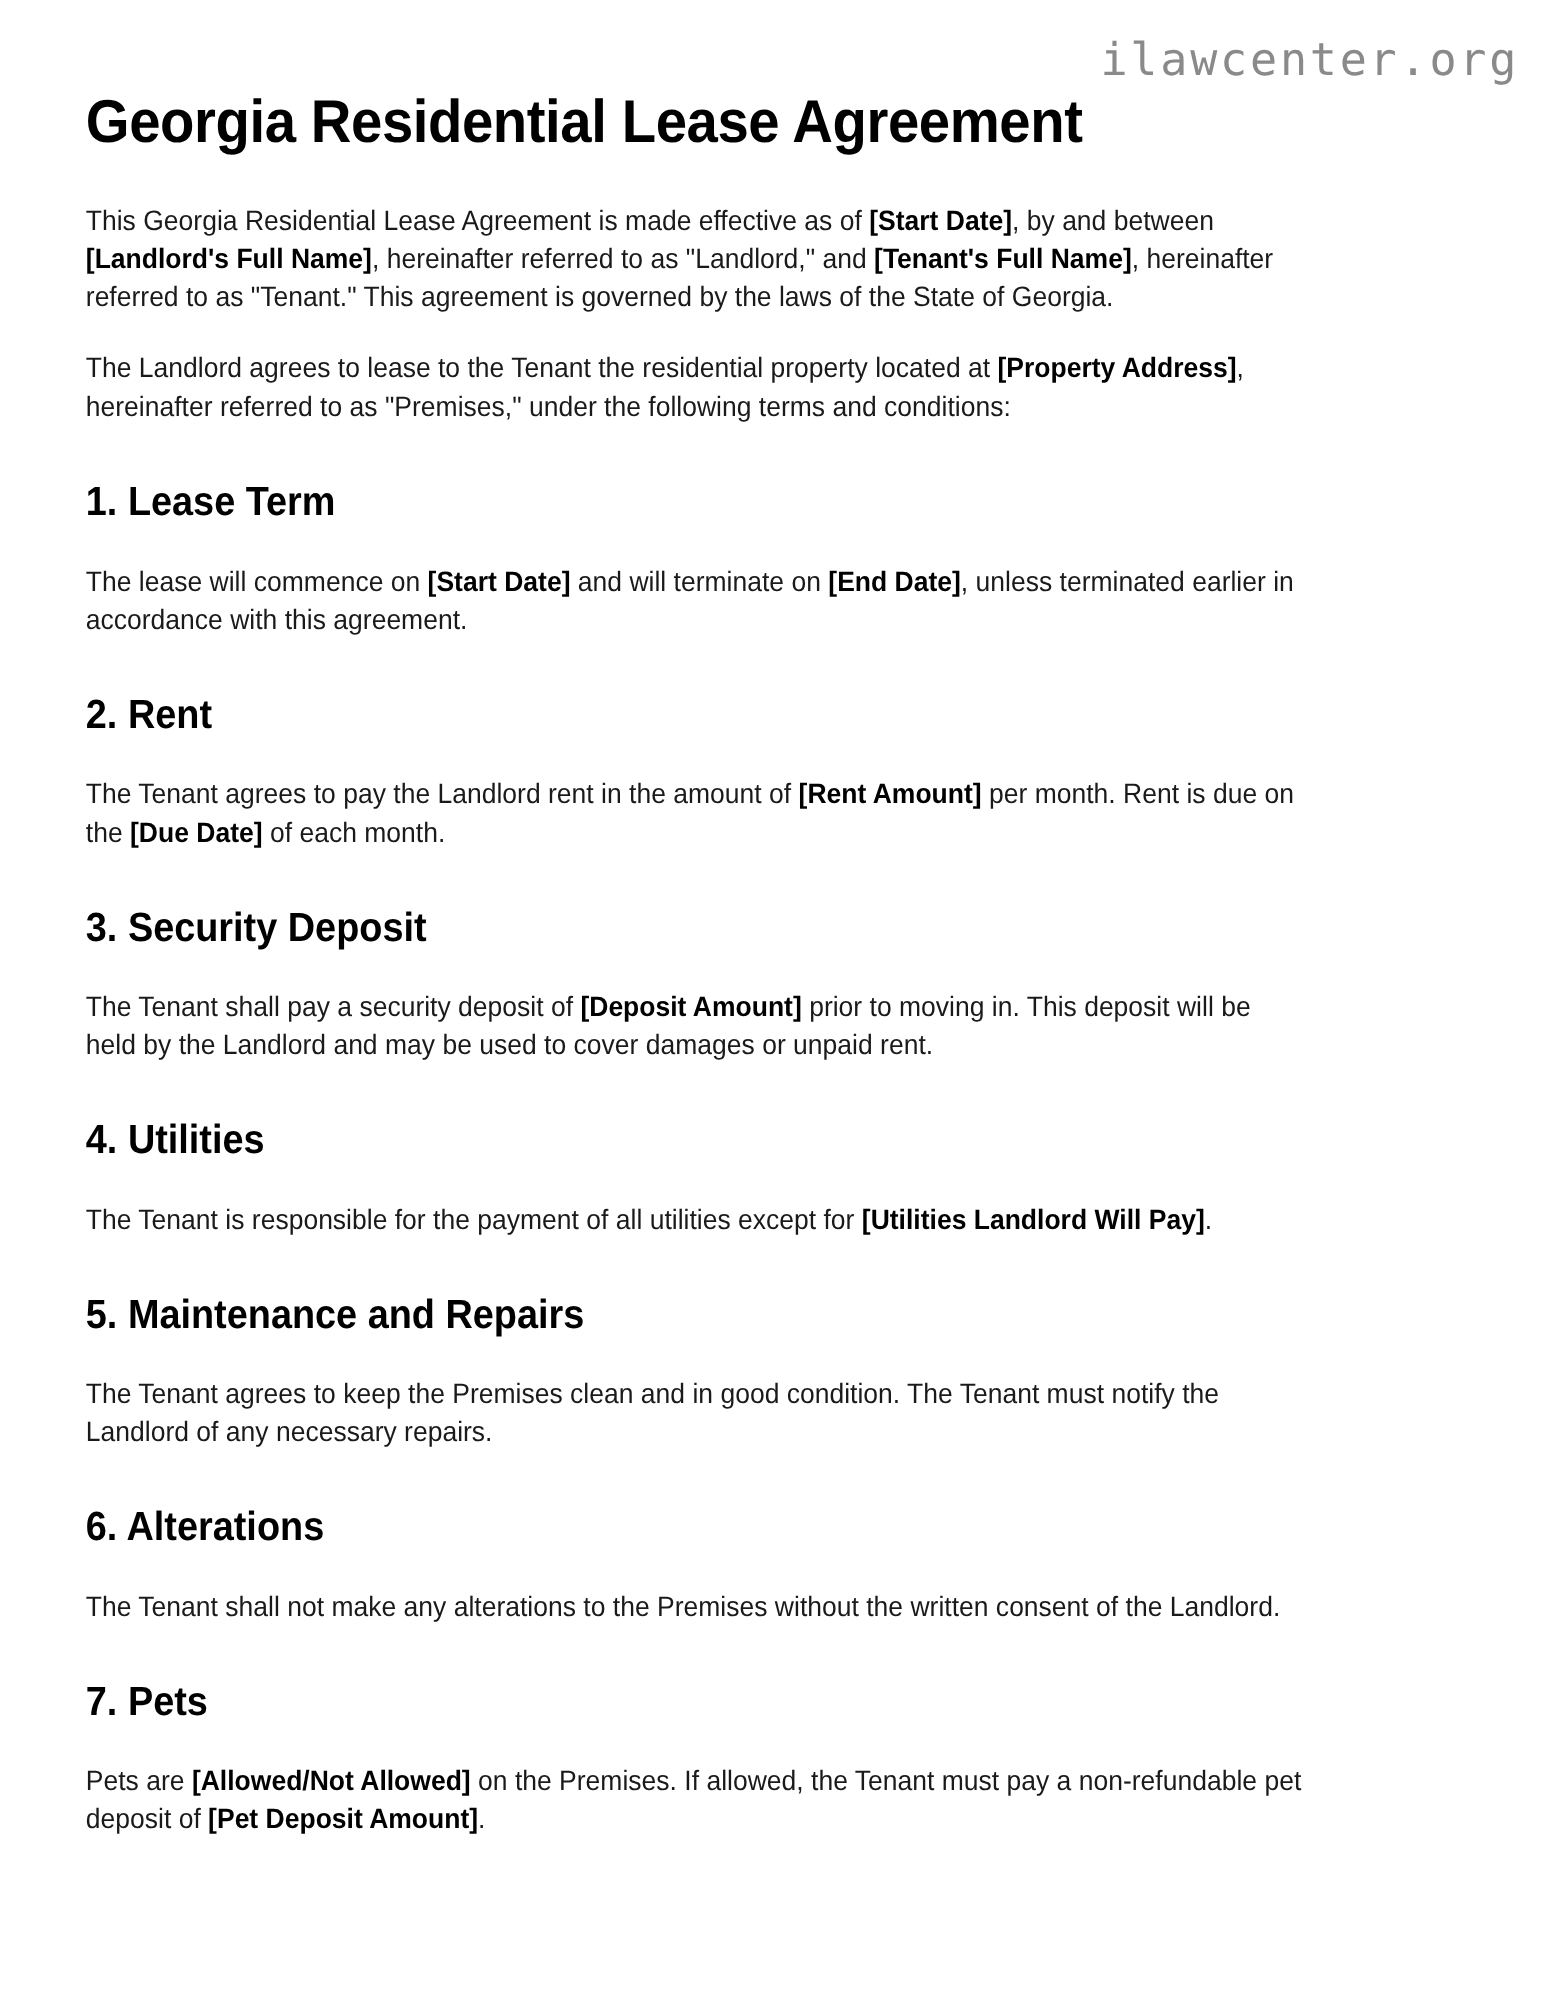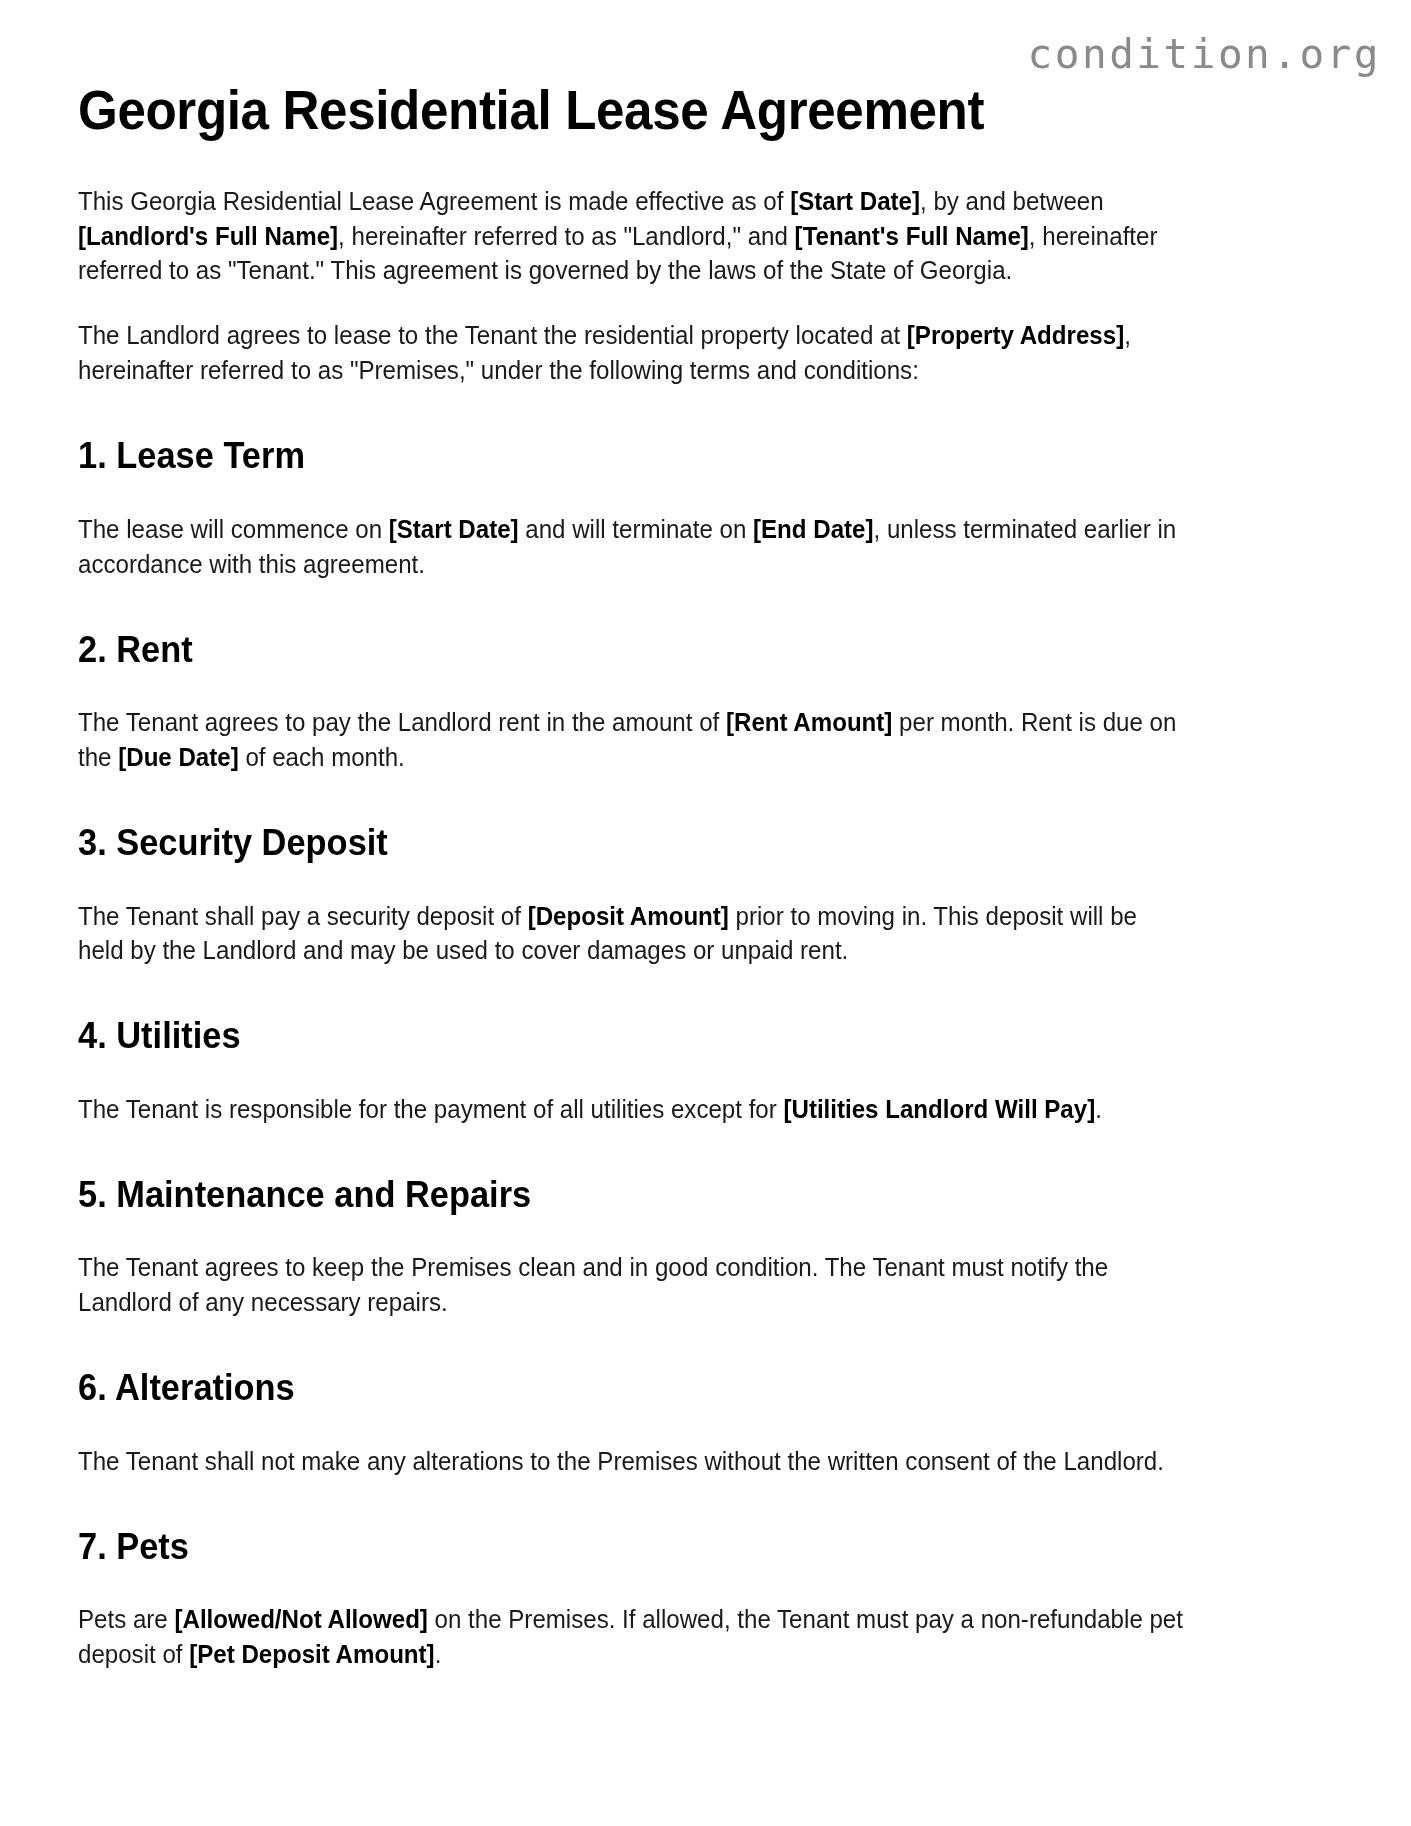--- a/index.html
+++ b/index.html
@@ -73,21 +73,21 @@
   .sp-intro-gap { height: 42px; }
   .sp-para-gap  { height: 30px; }
   .sp-before-h2 { height: 47px; }
   .sp-after-h2  { height: 34px; }
 </style>
 </head>
 <body>
 
 <div class="page">
 
-  <div class="watermark">condition.org</div>
+  <div class="watermark">ilawcenter.org</div>
 
   <h1 class="doc-title">Georgia Residential Lease Agreement</h1>
 
   <div class="sp-intro-gap"></div>
 
   <div id="intro-container">
       <p class="body-text">This Georgia Residential Lease Agreement is made effective as of <b>[Start Date]</b>, by and between <b>[Landlord's Full Name]</b>, hereinafter referred to as "Landlord," and <b>[Tenant's Full Name]</b>, hereinafter referred to as "Tenant." This agreement is governed by the laws of the State of Georgia.</p>
       <div class="sp-para-gap"></div>
       <p class="body-text">The Landlord agrees to lease to the Tenant the residential property located at <b>[Property Address]</b>, hereinafter referred to as "Premises," under the following terms and conditions:</p>
     </div>

